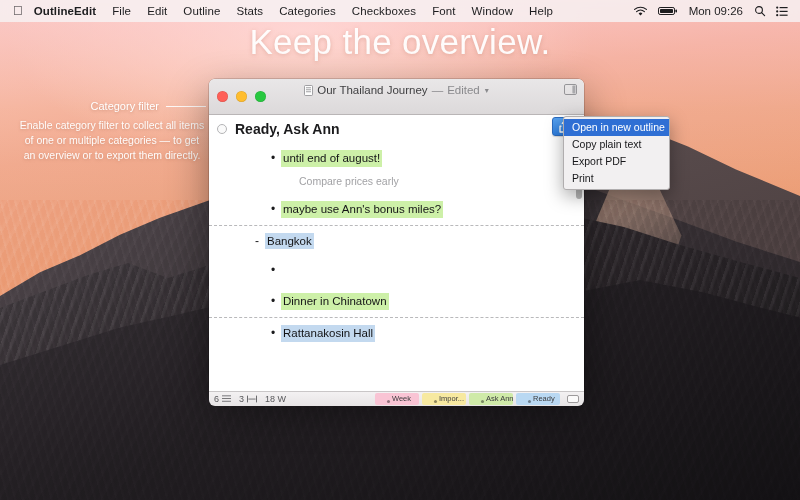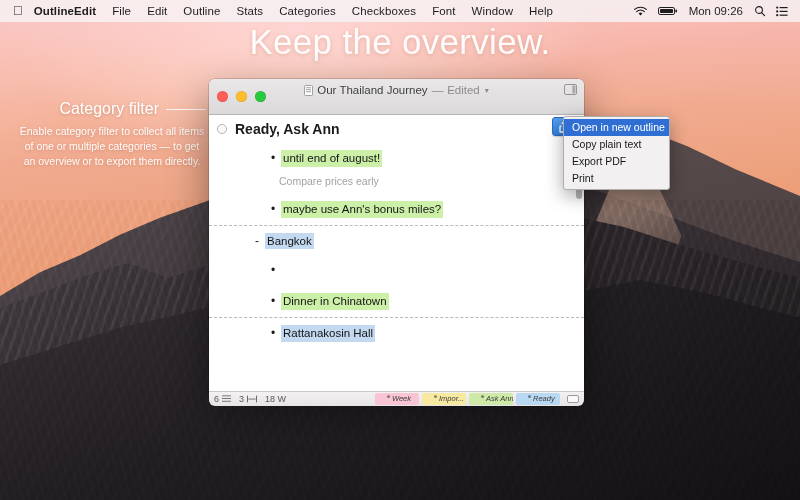--- a/index.html
+++ b/index.html
@@ -110,21 +110,21 @@
     z-index: 5;
   }
 
   
   .annotation {
     position: absolute; left: 18px; top: 100px; width: 188px;
     z-index: 6; text-align: center; color: #ffffff;
   }
   .annot-title-row { display: flex; align-items: center; justify-content: flex-end; gap: 7px; }
   .annot-title {
-    font-size: 16px; font-weight: normal; color: #ffffff;
+    font-size: 11px; font-weight: normal; color: #ffffff;
     text-shadow: 0 1px 3px rgba(170,105,80,0.45);
     white-space: nowrap;
   }
   .annot-line { width: 40px; height: 1px; background: rgba(255,255,255,0.92); }
   .annot-body {
     margin-top: 6px;
     font-size: 10.5px; line-height: 1.45;
     color: rgba(255,255,255,0.96);
     text-shadow: 0 1px 3px rgba(170,105,80,0.4);
   }
@@ -187,21 +187,21 @@
   .outline {
     position: relative;
     height: 248px;
     background: #ffffff;
     overflow: hidden;
   }
   .sep { height: 0; border-top: 1px dashed #b9b9bb; margin: 0; }
   .row { display: flex; align-items: baseline; font-size: 11.5px; line-height: 1.3; }
   .row.lvl1 { padding: 7px 0 7px 62px; }
   .row.lvl0 { padding: 7px 0 7px 46px; }
-  .row.note { padding: 1px 0 5px 70px; }
+  .row.note { padding: 1px 0 5px 70px; margin-left: 20px; }
   .bullet { width: 10px; flex: none; color: #1b1b1d; font-size: 12px; }
   .dashmark { width: 10px; flex: none; color: #1b1b1d; font-size: 12px; }
   .hl-green { background: #cdf0a8; padding: 1px 2px; color: #141416; }
   .hl-blue { background: #c3d9ef; padding: 1px 2px; color: #141416; }
   .note-text { color: #a2a2a5; font-size: 10.5px; }
   .scrollbar {
     position: absolute; right: 2px; top: 4px;
     width: 6px; height: 52px; border-radius: 3px;
     background: rgba(0,0,0,0.28);
   }
@@ -213,25 +213,25 @@
     border-top: 1px solid #c9c6c7;
     border-radius: 0 0 6px 6px;
     display: flex; align-items: center;
     padding: 0 5px;
     font-size: 9px; color: #57575a;
   }
   .stat-group { display: flex; align-items: center; gap: 3px; margin-right: 8px; }
   .statusbar .spacer { flex: 1; }
   .badges { display: flex; align-items: center; gap: 3px; }
   .badge {
-    display: flex; align-items: flex-start; gap: 2px;
+    display: flex; align-items: flex-end; gap: 2px;
     font-size: 7.5px; line-height: 1;
     padding: 2px 12px; border-radius: 2px;
     color: #3a3a3c; white-space: nowrap;
-    max-width: 44px; overflow: hidden; font-style: italic;
+    max-width: 44px; overflow: hidden;
   }
   .badge .dot { width: 3px; height: 3px; border-radius: 50%; background: rgba(0,0,0,0.42); flex: none; }
   .badge-end {
     width: 12px; height: 8px; border: 1px solid #9d9a9b; border-radius: 2px;
     margin-left: 4px; background: #fbfafa;
   }
 
   
   .dropdown {
     position: absolute; left: 563px; top: 116px;

